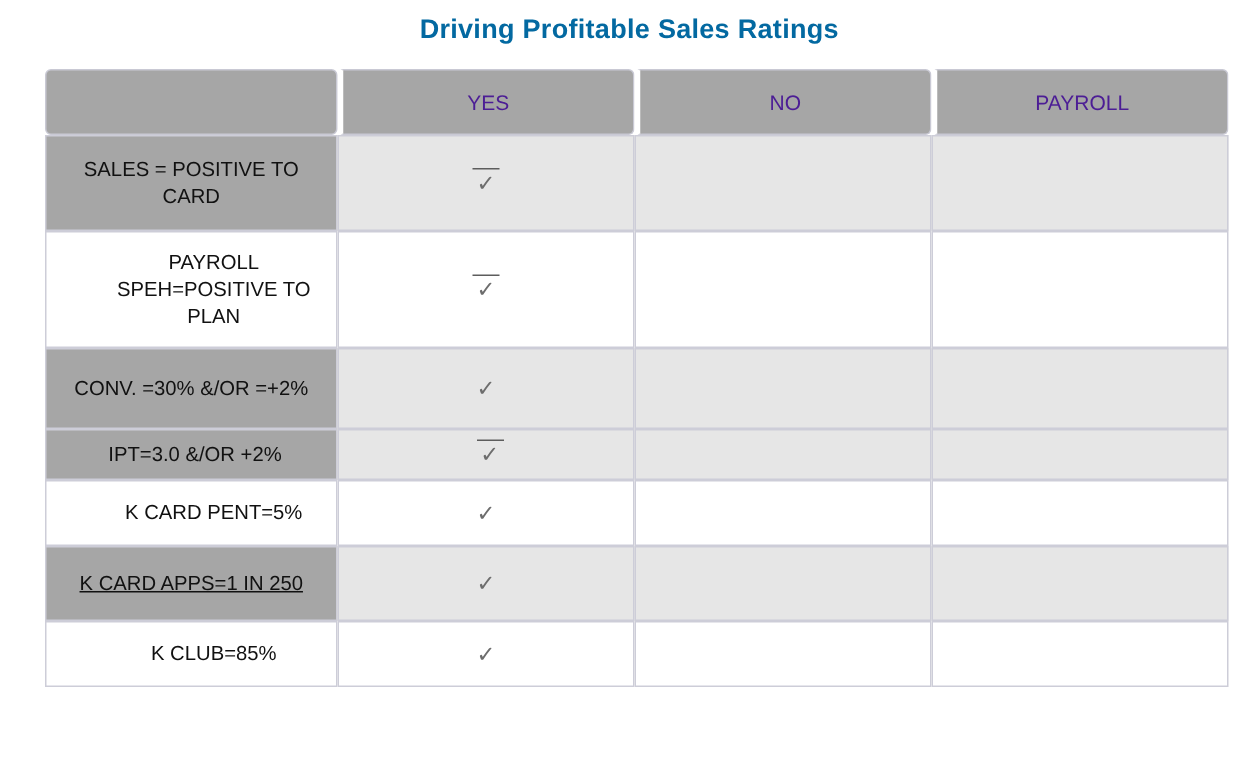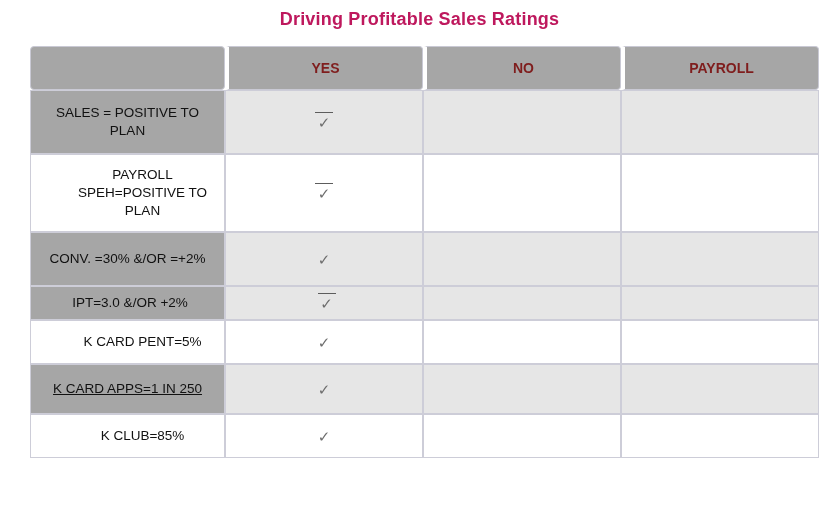--- a/index.html
+++ b/index.html
@@ -23,21 +23,21 @@
   }
 
   .title {
     position: absolute;
     top: 8px;
     left: 0;
     width: 839px;
     text-align: center;
     font-size: 18px;
     font-weight: bold;
-    color: #be185d;
+    color: #0369a1;
     letter-spacing: 0.2px;
     line-height: 22px;
   }
 
   .table-wrap {
     position: absolute;
     left: 30px;
     top: 46px;
     width: 789px;
   }
@@ -52,22 +52,22 @@
   col.c-label  { width: 195px; }
   col.c-yes    { width: 198px; }
   col.c-no     { width: 198px; }
   col.c-comm   { width: 198px; }
 
   
   thead th {
     background: #a6a6a6;
     height: 44px;
     font-size: 14px;
-    font-weight: bold;
-    color: #7f1d1d;
+    font-weight: normal;
+    color: #4c1d95;
     vertical-align: middle;
     border: 1px solid #c9c9d4;
     border-radius: 4px;
     padding: 0 4px;
     box-sizing: border-box;
   }
   thead tr th + th { border-left: 4px solid #ffffff; }
 
   
   tbody td {
@@ -154,21 +154,21 @@
           <th></th>
           <th>YES</th>
           <th>NO</th>
           <th>PAYROLL</th>
         </tr>
       </thead>
 
       <tbody>
 
         <tr class="shade r1">
-          <td class="label">SALES = POSITIVE TO PLAN</td>
+          <td class="label">SALES = POSITIVE TO CARD</td>
           <td>
             <span class="check barred">
               <span class="glyph">✓</span>
             </span>
           </td>
           <td></td>
           <td></td>
         </tr>
 
         <tr class="plain r2">

